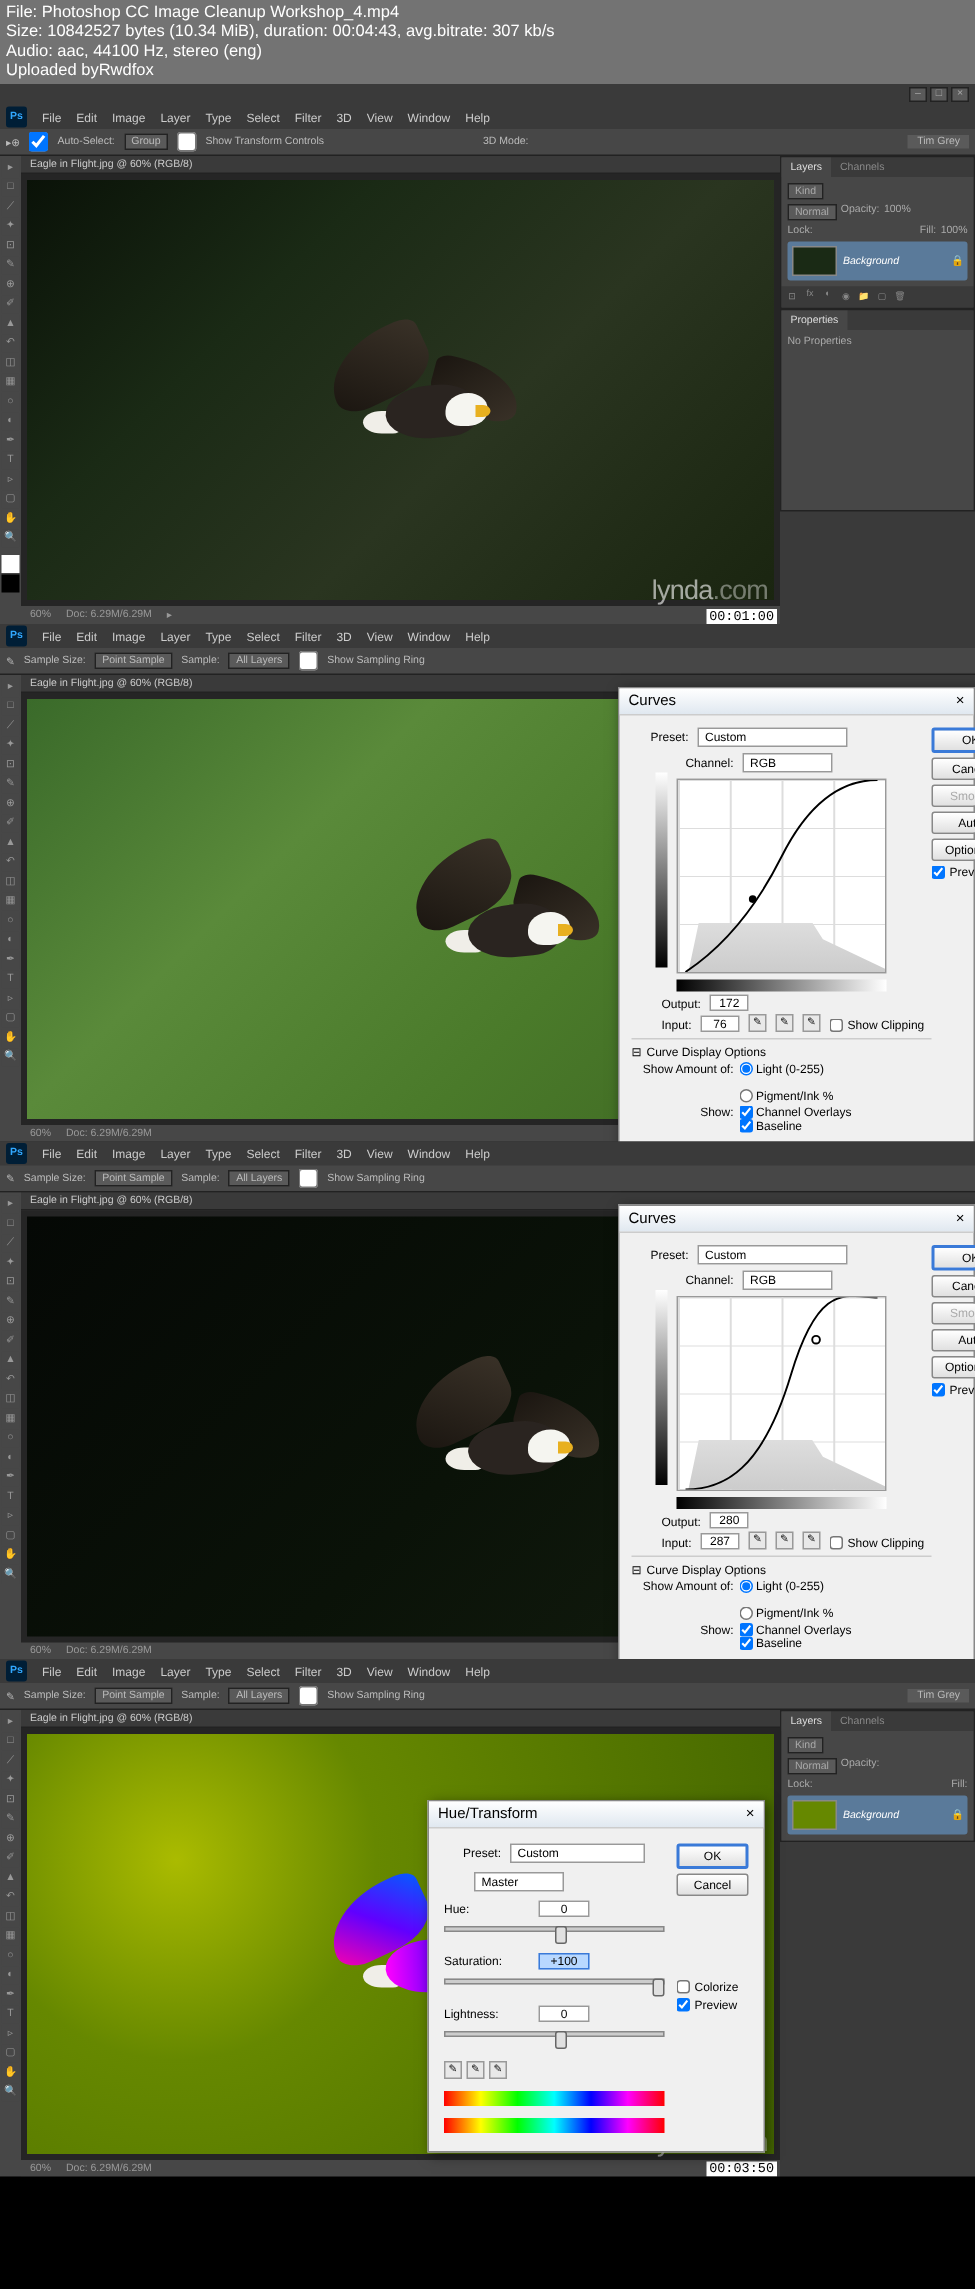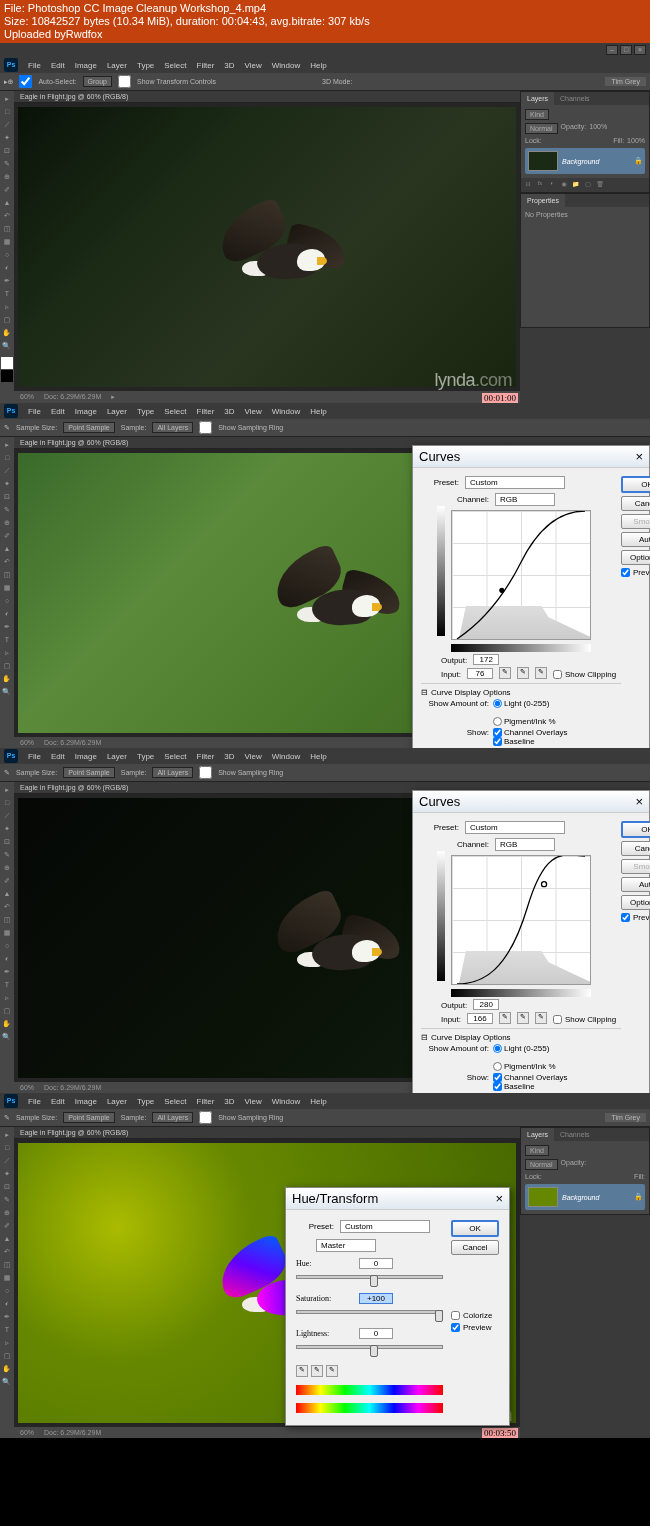--- a/index.html
+++ b/index.html
@@ -1,17 +1,17 @@
 <!DOCTYPE html>
 <html><head>
 <meta charset="utf-8">
 <style>
 * { margin: 0; padding: 0; box-sizing: border-box; font-family: Tahoma, sans-serif; }
 body { background: #000; width: 650px; }
-.red-banner { background: #c2410c; color: #fff; padding: 2px 4px; font-size: 11px; line-height: 13px; }
+.red-banner { background: #737373; color: #fff; padding: 2px 4px; font-size: 11px; line-height: 13px; }
 .ps-window { background: #3a3a3a; position: relative; }
 .win-header { background: #3a3a3a; height: 14px; display: flex; justify-content: space-between; align-items: center; padding: 0 4px; }
 .win-ctrl { display: flex; gap: 2px; }
 .win-btn { width: 12px; height: 10px; background: #5a5a5a; border: 1px solid #222; font-size: 7px; color: #aaa; text-align: center; line-height: 8px; }
 .menu-bar { background: #3a3a3a; display: flex; align-items: center; padding: 1px 4px; gap: 10px; font-size: 8px; color: #ccc; }
 .ps-icon { width: 14px; height: 14px; background: #001e36; color: #31a8ff; font-size: 7px; font-weight: bold; text-align: center; line-height: 14px; border-radius: 2px; }
 .menu-item { cursor: pointer; }
 .opts-bar { background: #474747; display: flex; align-items: center; padding: 2px 4px; gap: 6px; font-size: 7px; color: #bbb; border-bottom: 1px solid #222; height: 18px; }
 .opt-dd { background: #5a5a5a; padding: 1px 4px; border: 1px solid #222; }
 .workarea { display: flex; background: #2a2a2a; }
@@ -40,23 +40,23 @@
 .panel-body { background: #474747; padding: 4px; font-size: 7px; color: #aaa; }
 .layer-row { display: flex; align-items: center; gap: 4px; background: #5a7a9a; padding: 3px; border-radius: 2px; margin-top: 4px; }
 .layer-thumb { width: 30px; height: 20px; background: #1a2a15; border: 1px solid #888; }
 .layer-name { font-style: italic; font-size: 7px; color: #fff; }
 .lock-icon { width: 8px; height: 8px; color: #ccc; font-size: 7px; margin-left: auto; }
 .panel-foot { display: flex; gap: 2px; padding: 2px; background: #3a3a3a; }
 .pf-icon { width: 10px; height: 10px; font-size: 6px; color: #888; text-align: center; }
 .status-bar { background: #474747; font-size: 7px; color: #999; padding: 2px 6px; display: flex; gap: 10px; }
 .watermark { position: absolute; bottom: 12px; right: 8px; font-size: 18px; color: rgba(255,255,255,0.4); font-weight: 300; letter-spacing: -0.5px; }
 .watermark b { color: rgba(255,255,255,0.6); font-weight: 400; }
-.timecode { position: absolute; bottom: 0; right: 2px; background: #fca5a5; color: #000; font-size: 9px; padding: 0 2px; font-family: Liberation Serif, serif; }
+.timecode { position: absolute; bottom: 0; right: 2px; background: #ffffff; color: #000; font-size: 9px; padding: 0 2px; font-family: Liberation Mono, monospace; }
 .dialog { position: absolute; background: #f0f0f0; border: 1px solid #888; box-shadow: 2px 2px 8px rgba(0,0,0,0.5); font-size: 8px; color: #000; }
-.dlg-title { background: linear-gradient(#fff, #e0e8f0); padding: 3px 6px; font-size: 13px; border-bottom: 1px solid #ccc; display: flex; justify-content: space-between; }
+.dlg-title { background: linear-gradient(#fff, #e0e8f0); padding: 3px 6px; font-size: 10px; border-bottom: 1px solid #ccc; display: flex; justify-content: space-between; }
 .dlg-body { display: flex; padding: 8px; gap: 0; }
 .curves-main { flex: 1; }
 .curve-row { display: flex; align-items: center; gap: 6px; margin-bottom: 4px; }
 .curve-label { width: 38px; text-align: right; font-size: 8px; }
 .curve-dd { background: #fff; border: 1px solid #999; padding: 1px 4px; font-size: 8px; min-width: 60px; }
 .curve-box { width: 140px; height: 130px; background: #fff; border: 1px solid #999; position: relative; margin: 4px 30px; }
 .curve-hist { position: absolute; bottom: 0; left: 0; right: 0; height: 85%; background: linear-gradient(to top, #ccc 0%, #ddd 30%, transparent 30%); clip-path: polygon(5% 100%, 15% 40%, 25% 10%, 35% 5%, 45% 20%, 55% 50%, 70% 80%, 100% 98%, 100% 100%); }
 .curve-line { position: absolute; inset: 0; }
 .curve-line svg { width: 100%; height: 100%; }
 .curve-grid { position: absolute; inset: 0; background-image: linear-gradient(#ddd 1px, transparent 1px), linear-gradient(90deg, #ddd 1px, transparent 1px); background-size: 25% 25%; }
@@ -68,36 +68,37 @@
 .disp-opts { border-top: 1px solid #ccc; padding-top: 4px; margin-top: 4px; font-size: 8px; }
 .disp-row { display: flex; gap: 4px; margin: 2px 0; align-items: start; }
 .disp-row label { display: flex; align-items: center; gap: 2px; }
 .dlg-btns { display: flex; flex-direction: column; gap: 3px; }
 .dlg-btn { background: linear-gradient(#fff, #e0e0e0); border: 1px solid #888; padding: 2px 8px; font-size: 8px; min-width: 48px; text-align: center; border-radius: 2px; cursor: pointer; }
 .dlg-btn.primary { border: 2px solid #3a7ad8; }
 .chk { display: flex; align-items: center; gap: 3px; }
 .chk input { width: 9px; height: 9px; }
 .hue-dlg .dlg-body { display: block; padding: 10px; }
 .hue-row { display: flex; align-items: center; gap: 8px; margin: 6px 0; }
-.hue-label { width: 55px; font-size: 8px; font-family: Liberation Serif, serif; }
+.hue-label { width: 55px; font-size: 8px; }
 .slider { flex: 1; height: 12px; position: relative; }
 .slider-track { height: 4px; background: #ccc; border: 1px solid #888; margin-top: 4px; }
 .slider-thumb { position: absolute; width: 8px; height: 12px; background: #e0e0e0; border: 1px solid #666; top: 0; border-radius: 2px; }
 .hue-val { width: 34px; background: #fff; border: 1px solid #999; padding: 0 2px; text-align: center; font-size: 8px; }
 .hue-val.hl { background: #b8d8ff; border: 1px solid #3a7ad8; }
 .spectrum { height: 10px; margin: 8px 0 2px; background: linear-gradient(to right, red, yellow, lime, cyan, blue, magenta, red); }
 .collapse-arrow { display: inline-block; width: 10px; font-size: 8px; }
 .user-dd { margin-left: auto; background: #5a5a5a; padding: 1px 6px; font-size: 7px; color: #bbb; }
 </style>
 </head>
 <body>
 
 <div class="red-banner">
   <div>File: Photoshop CC Image Cleanup Workshop_4.mp4</div>
   <div>Size: 10842527 bytes (10.34 MiB), duration: 00:04:43, avg.bitrate: 307 kb/s</div>
+  <div>Audio: aac, 44100 Hz, stereo (eng)</div>
   <div>Uploaded byRwdfox</div>
 </div>
 
 <div class="ps-window">
   <div class="win-header">
     <span></span>
     <div class="win-ctrl">
       <div class="win-btn">–</div>
       <div class="win-btn">□</div>
       <div class="win-btn">×</div>
@@ -469,21 +470,21 @@
                     <circle cx="68" cy="22" r="2" fill="none" stroke="#000"></circle>
                   </svg></div>
             </div>
             <div class="gradient-h"></div>
             <div class="io-row">
                 <span>Output:</span>
                 <span class="io-val">280</span>
               </div>
             <div class="io-row">
                 <span>Input:</span>
-                <span class="io-val">166</span>
+                <span class="io-val">287</span>
               <span class="eyedrop">✎</span>
                 <span class="eyedrop">✎</span>
                 <span class="eyedrop">✎</span>
               <label class="chk">
                   <input type="checkbox" style="">
                   <span>Show Clipping</span>
                 </label>
             </div>
             <div class="disp-opts">
               <div><span class="collapse-arrow">⊟</span><span>Curve Display Options</span></div>

